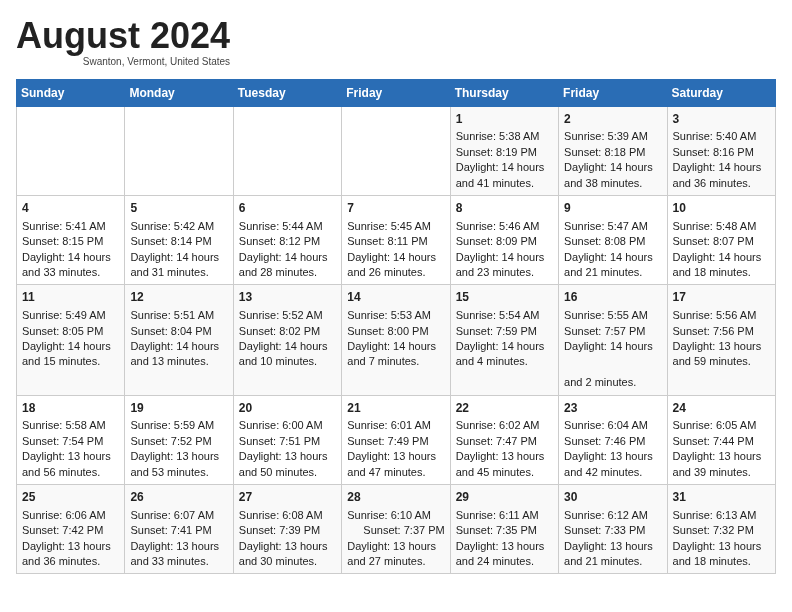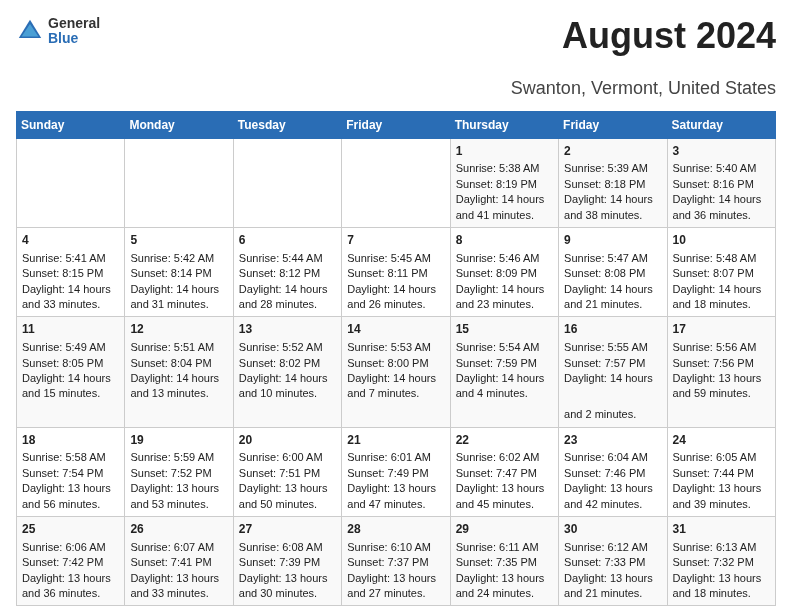--- a/index.html
+++ b/index.html
@@ -43,23 +43,22 @@
     .title-area {
       text-align: right;
     }
     .main-title {
       font-size: 36px;
       font-weight: bold;
       color: #222;
       line-height: 1.1;
     }
     .subtitle {
-      font-size: 18px;
+      font-size: 10px;
       color: #444;
-      margin-top: 22px;
     }
     table {
       width: 100%;
       border-collapse: collapse;
       font-size: 11px;
     }
     thead tr th {
       background: #2a6db5;
       color: #fff;
       padding: 6px 4px;
@@ -90,30 +89,20 @@
       margin-bottom: 2px;
     }
     .cell-empty {
       background: #fff !important;
     }
   </style>
 </head>
 <body>
 
 <div class="header-area">
-  <div class="logo">
-    <svg class="logo-icon" viewBox="0 0 40 40">
-      <polygon points="20,4 36,30 4,30" fill="#2a6db5"></polygon>
-      <polygon points="20,10 32,28 8,28" fill="#4a9fd5"></polygon>
-    </svg>
-    <div class="logo-text">
-      <span class="logo-general">General</span>
-      <span class="logo-blue">Blue</span>
-    </div>
-  </div>
   <div class="title-area">
     <div class="main-title">August 2024</div>
     <div class="subtitle">Swanton, Vermont, United States</div>
   </div>
 </div>
 
 <table>
   <thead>
     <tr>
     <th>Sunday</th>
@@ -324,21 +313,21 @@
         <td>
           <span class="day-number">27</span>
           <span style="display: block;">Sunrise: 6:08 AM</span>
           <span style="display: block;">Sunset: 7:39 PM</span>
           <span style="display: block;">Daylight: 13 hours</span>
           <span style="display: block;">and 30 minutes.</span>
         </td>
         <td>
           <span class="day-number">28</span>
           <span style="display: block;">Sunrise: 6:10 AM</span>
-          <span style="display: block;">Sunset: 7:37 PM</span>
+          <span style="display: block; text-align: right;">Sunset: 7:37 PM</span>
           <span style="display: block;">Daylight: 13 hours</span>
           <span style="display: block;">and 27 minutes.</span>
         </td>
         <td>
           <span class="day-number">29</span>
           <span style="display: block;">Sunrise: 6:11 AM</span>
           <span style="display: block;">Sunset: 7:35 PM</span>
           <span style="display: block;">Daylight: 13 hours</span>
           <span style="display: block;">and 24 minutes.</span>
         </td>

